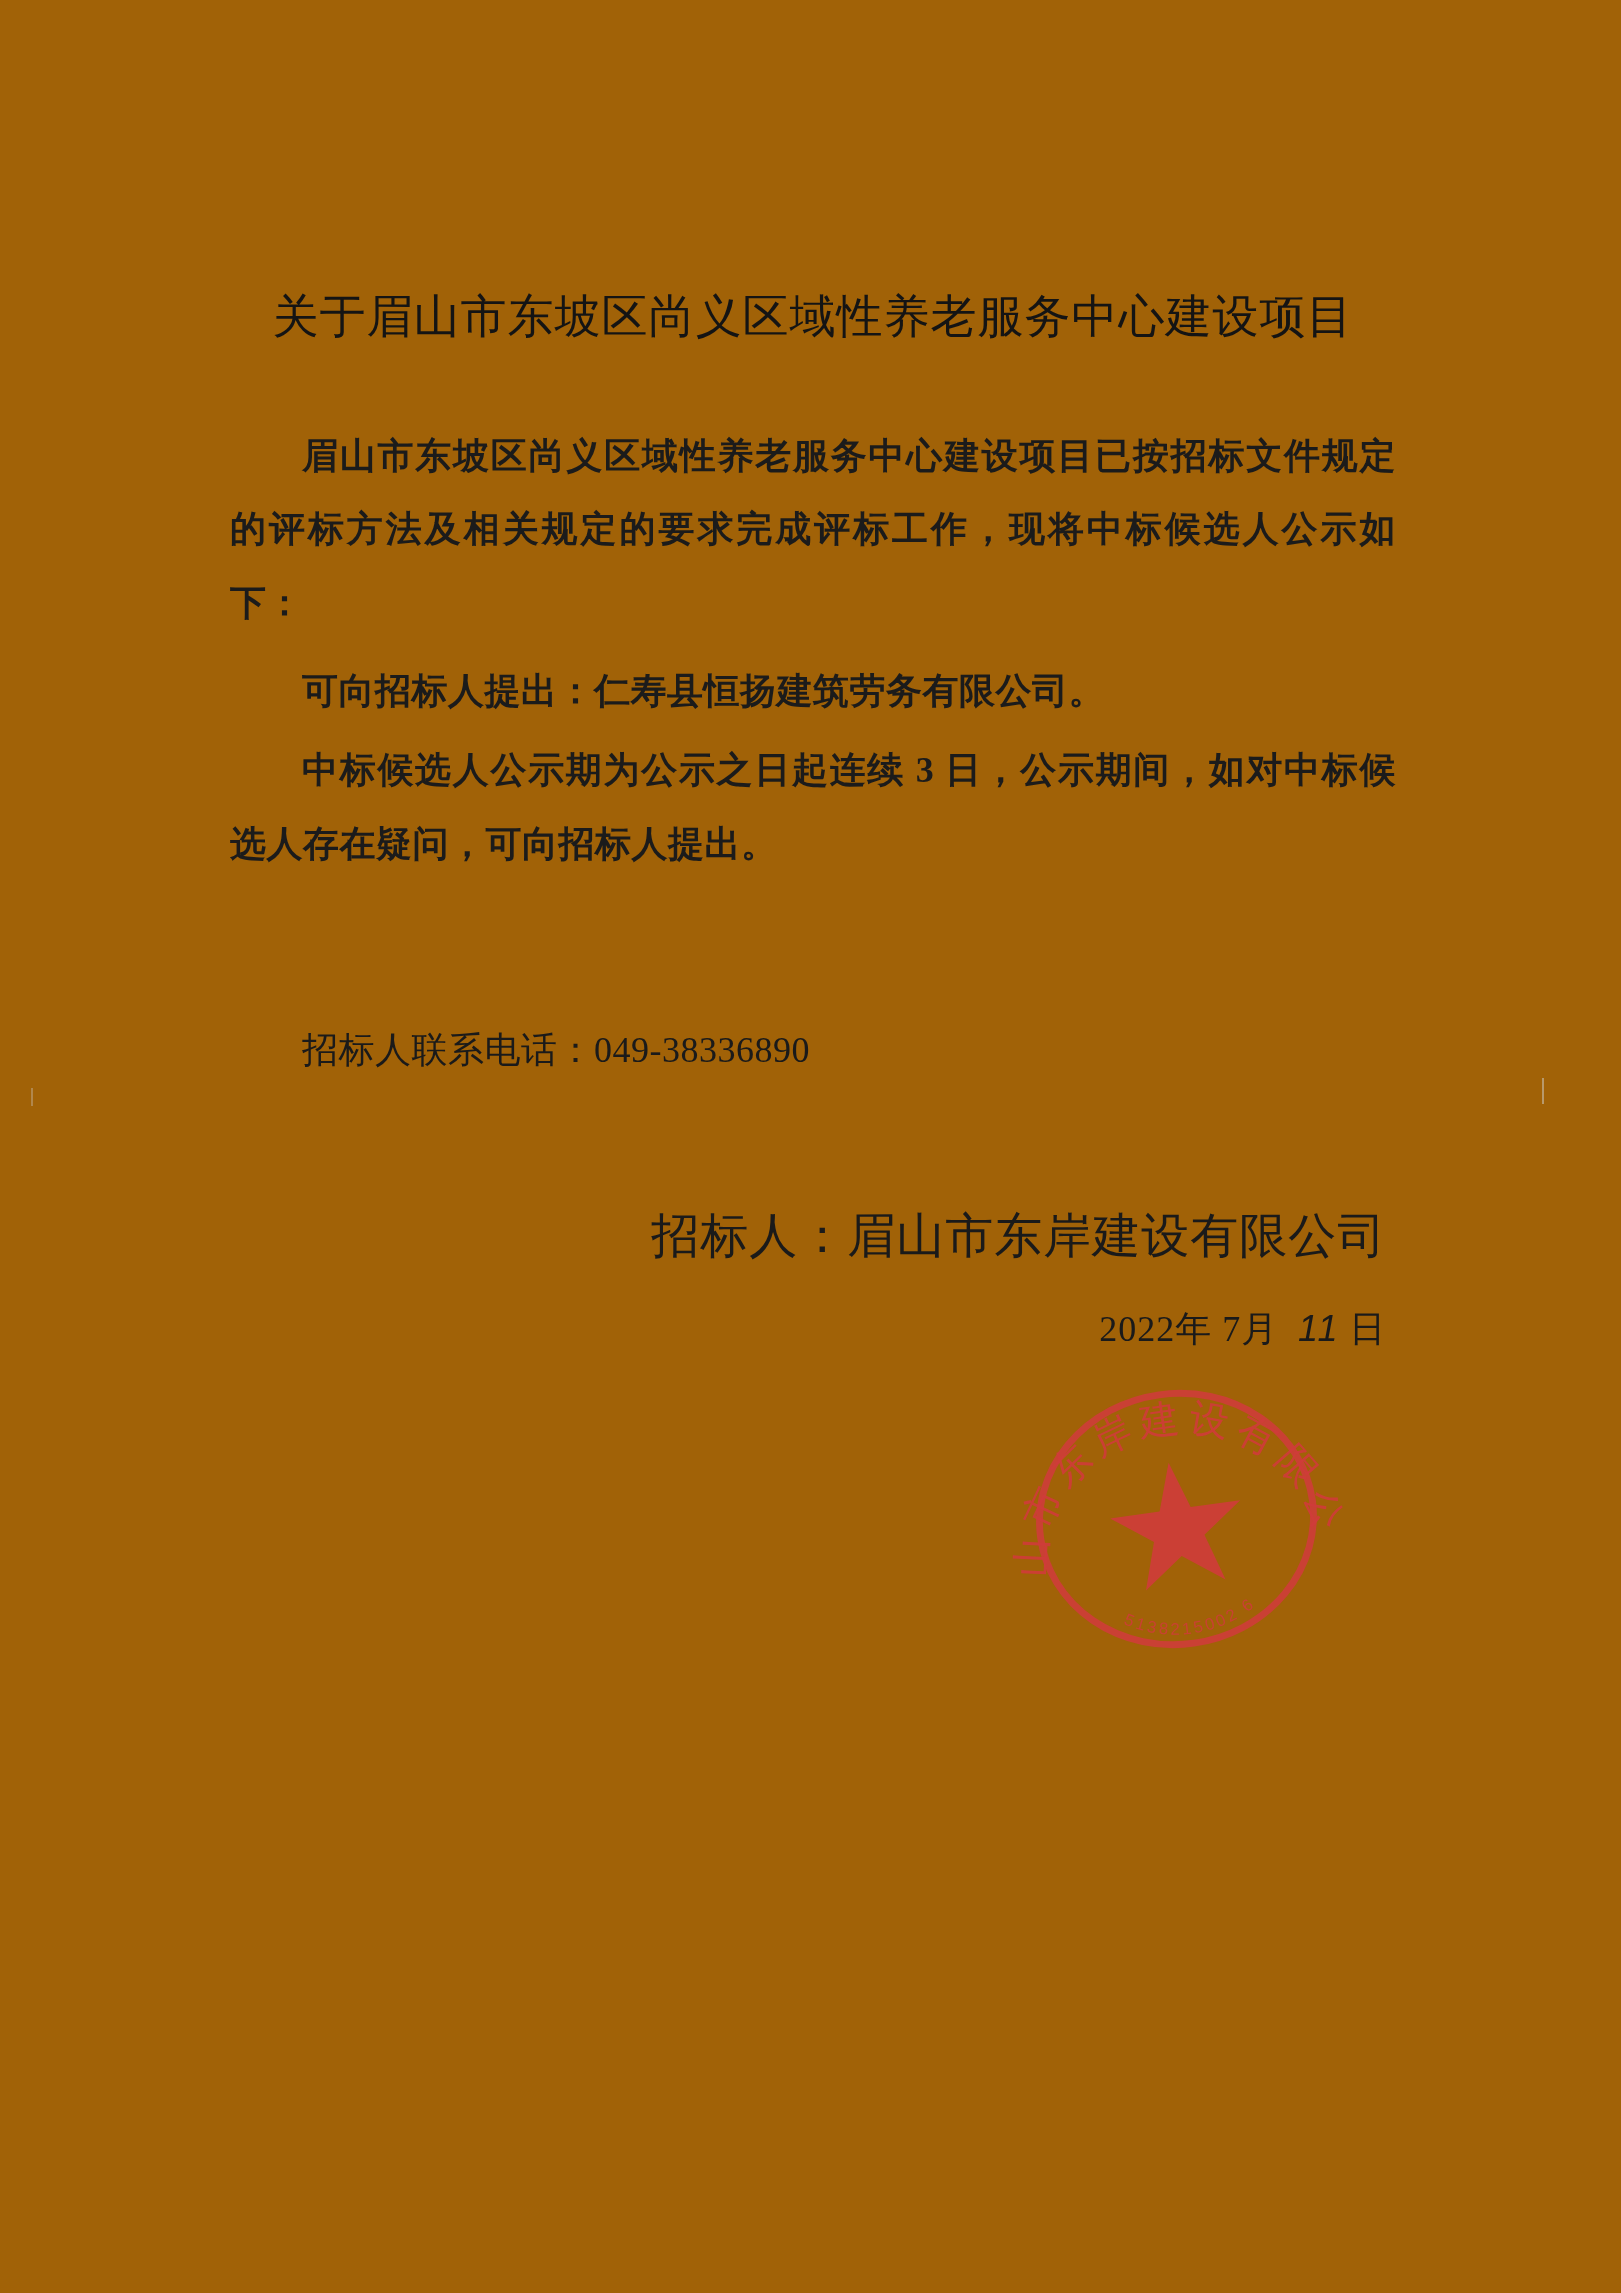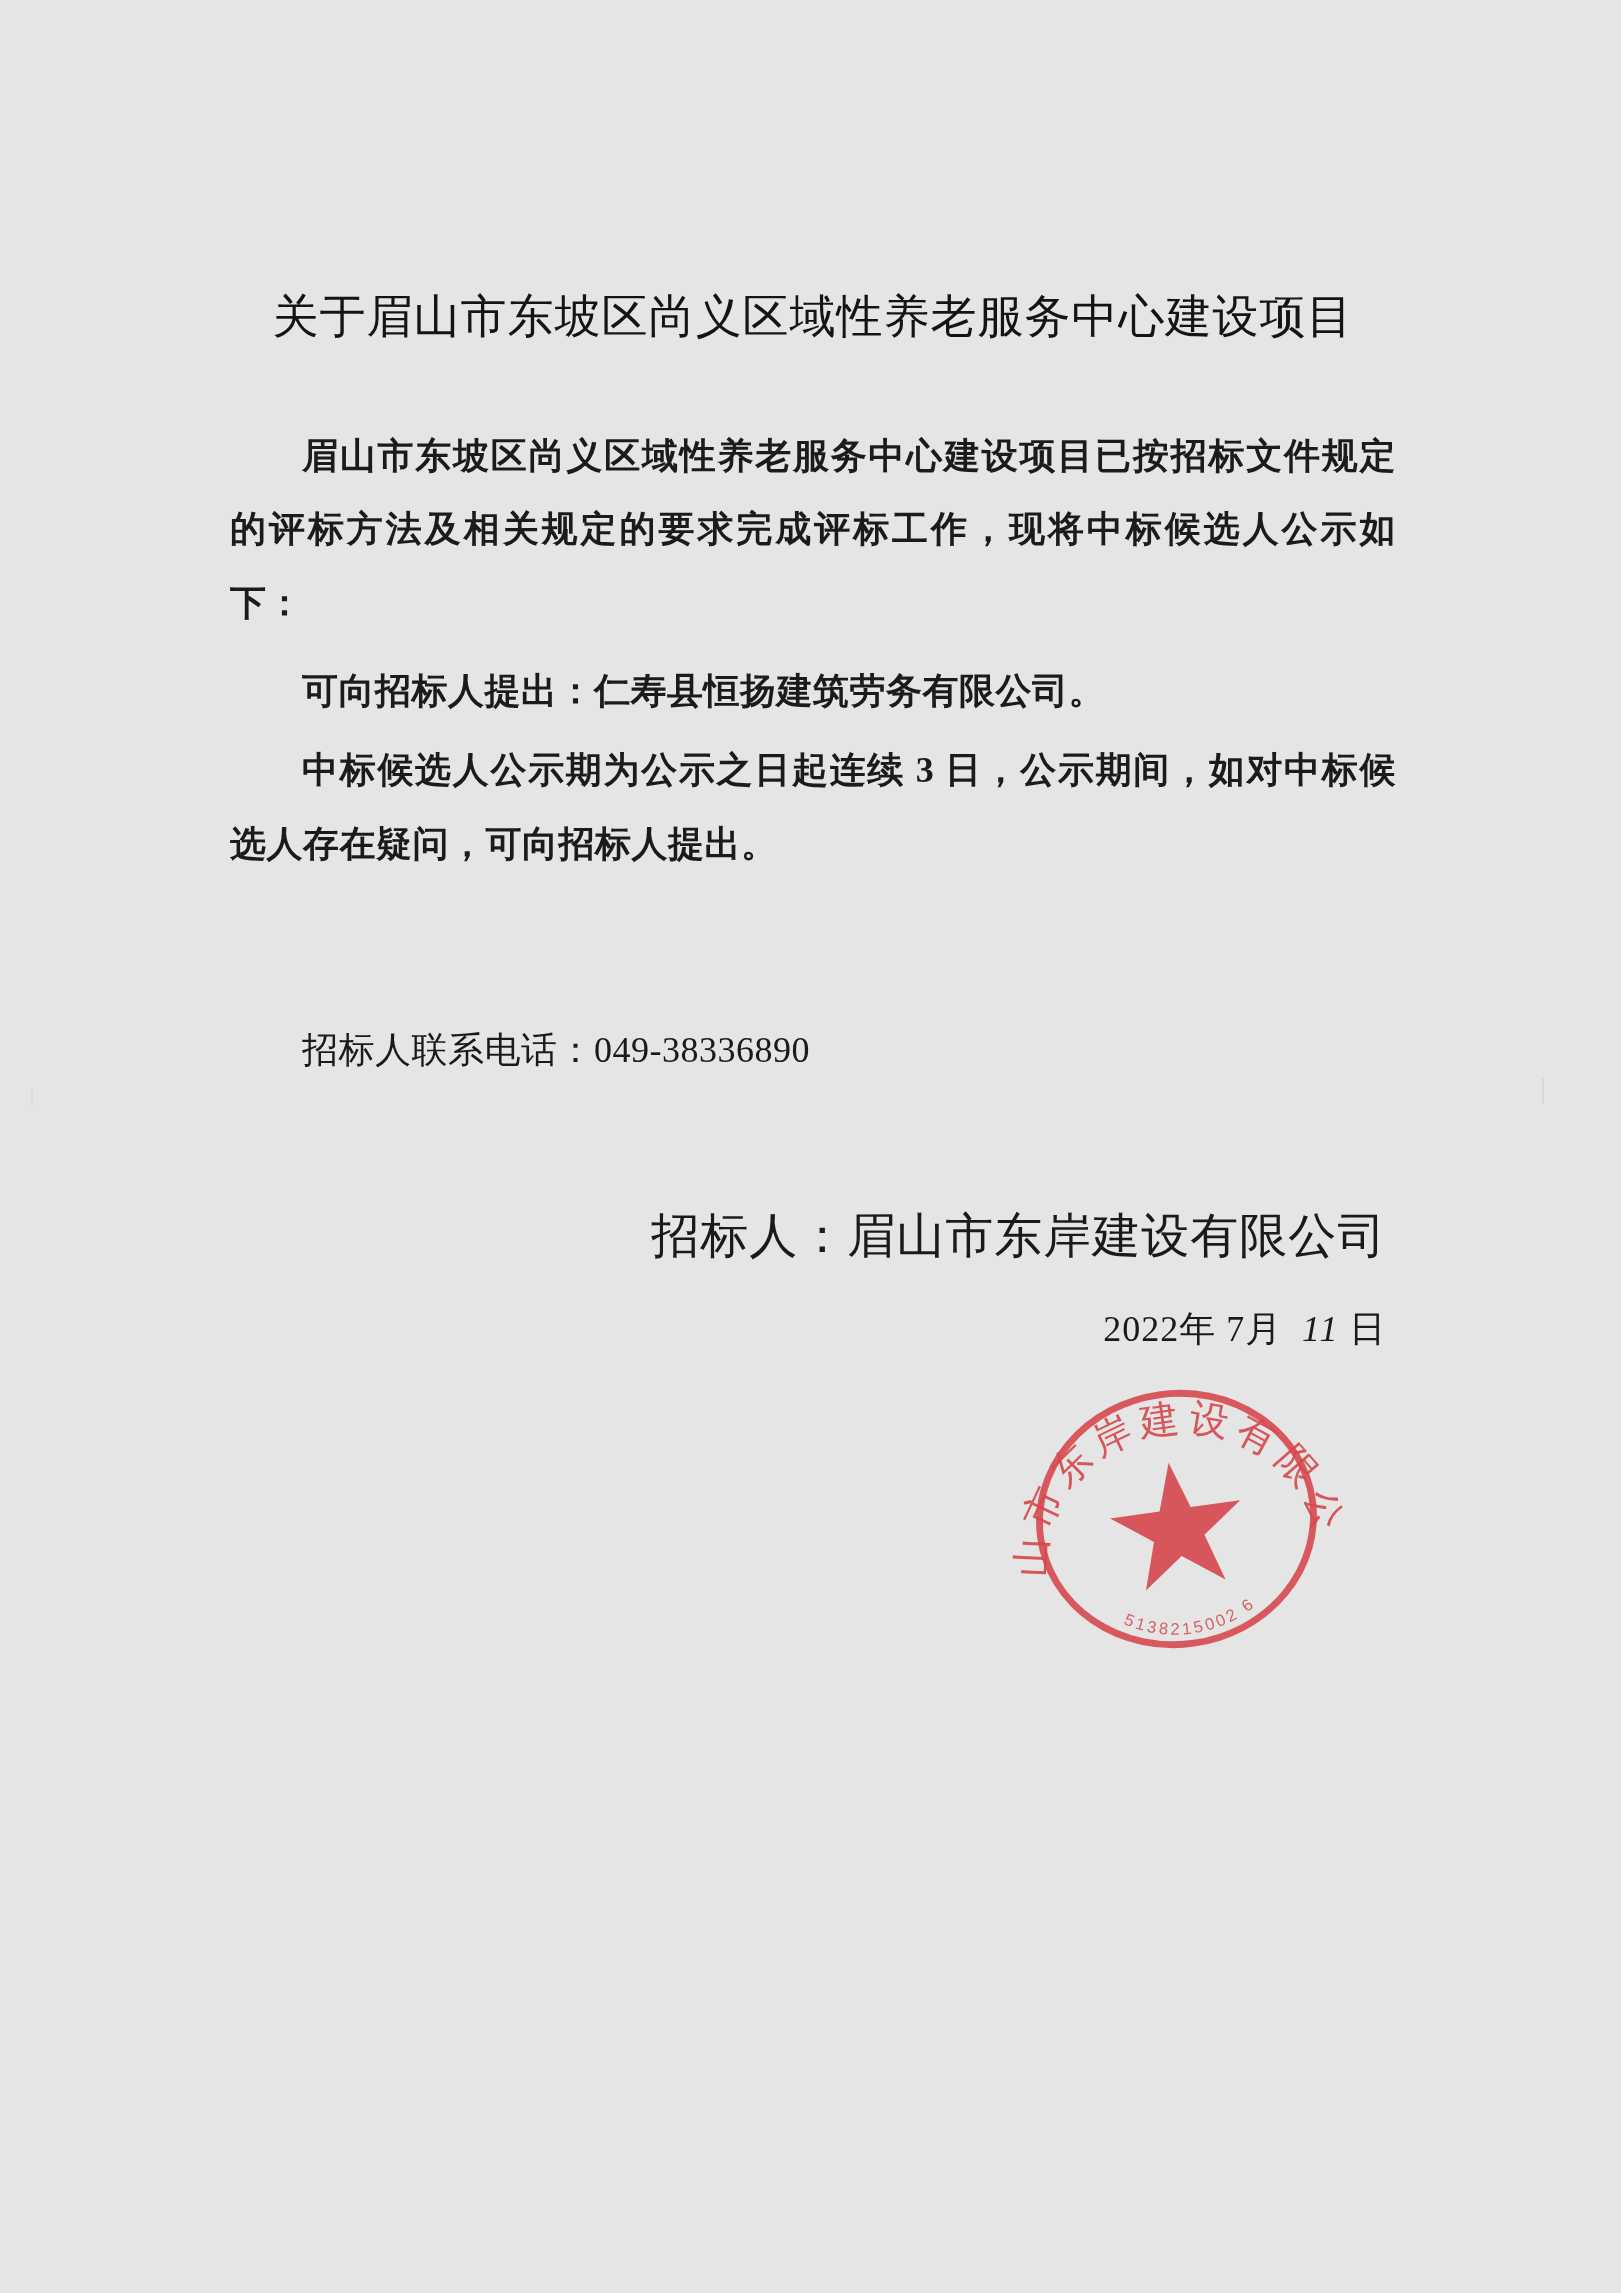--- a/index.html
+++ b/index.html
@@ -12,21 +12,21 @@
     height: 2294px;
     position: relative;
     font-family: "Liberation Serif", "DejaVu Serif", serif;
     color: #1a1a1a;
     overflow: hidden;
   }
 
   .page {
     position: absolute;
     inset: 0;
-    background: #e5e5e5;
+    background: #a16207;
   }
 
   .doc-body {
     position: absolute;
     left: 230px;
     top: 284px;
     width: 1166px;
   }
 
   .doc-title {
@@ -82,21 +82,21 @@
     margin: 0 0 37px 0;
     padding-right: 9.8px;
   }
   .sign-date {
     font-size: 36px;
     letter-spacing: 1px;
     margin: 0;
     padding-right: 9.8px;
   }
   .sign-date .handwrite {
-    font-family: Liberation Serif, serif;
+    font-family: Liberation Sans, sans-serif;
     font-style: italic;
     letter-spacing: 2px;
     padding: 0 9.8px;
     margin-top: 44px;
   }
 
   
   .seal {
     position: absolute;
     left: 1000px;

